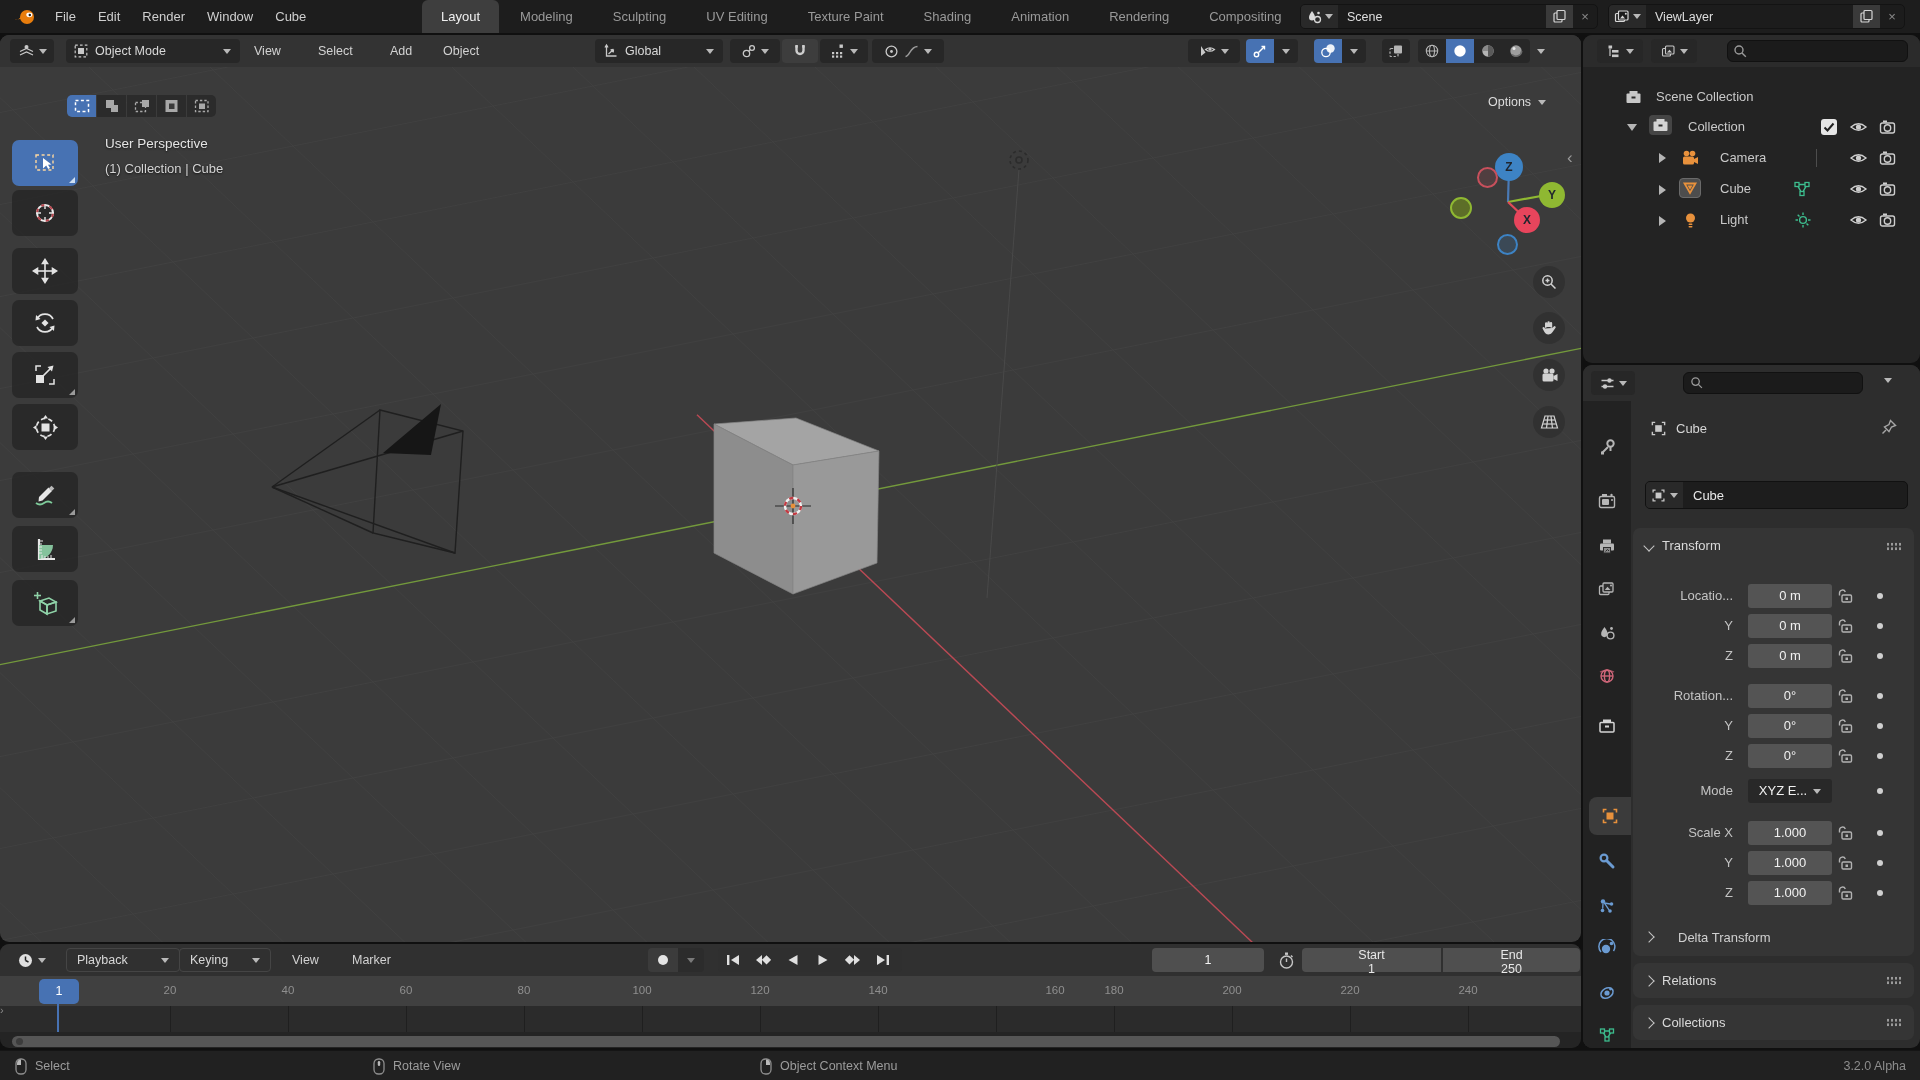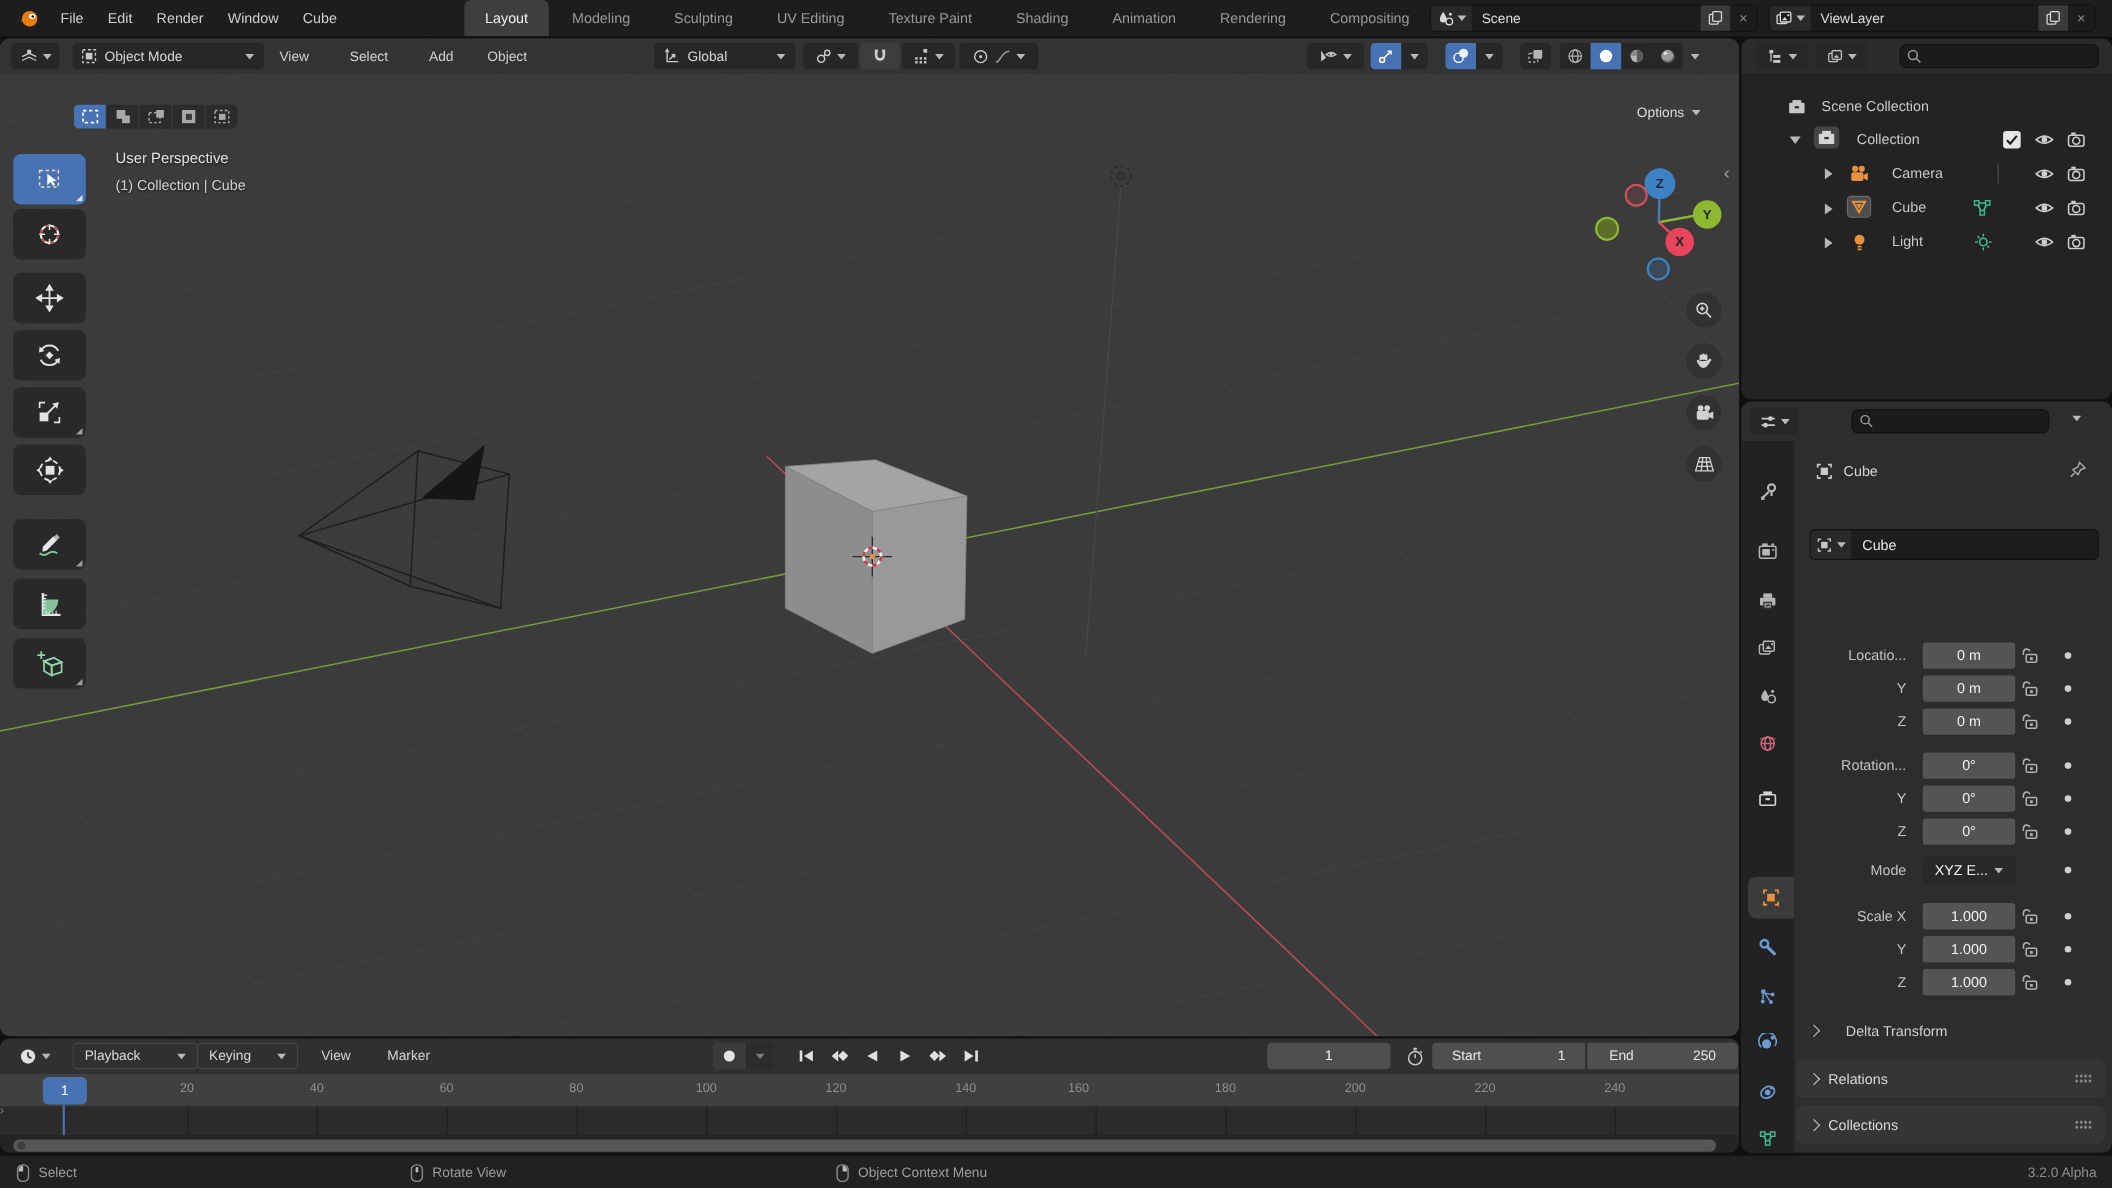--- a/index.html
+++ b/index.html
@@ -63,21 +63,21 @@
   .animdot { position:absolute; left:246px; top:10px; width:6px; height:6px; border-radius:50%; background:#cfcfcf; }
   .sechdr { display:flex; align-items:center; gap:9px; height:35px; padding-left:12px; font-size:13px; color:#dadada; }
   .dragdots { position:absolute; right:12px; width:16px; height:9px; background-image:radial-gradient(#9a9a9a 1px, transparent 1.2px); background-size:4px 4.5px; }
   
   #timeline { left:0; top:944px; width:1581px; height:104px; background:#242424; }
   #timeline .ehdr { background:#303030; }
   .tlblk { border:1px solid #454545; background:transparent; }
   .tick-label { position:absolute; top:8px; width:30px; text-align:center; font-size:11.5px; color:#8f8f8f; }
   .tick-line { position:absolute; top:0; width:1px; height:100%; background:#1f1f1f; }
   .transbtn { width:30px; height:24px; display:flex; align-items:center; justify-content:center; gap:1px; }
-  .tseg { height:24px; background:#4f4f4f; display:flex; align-items:center; font-size:12.5px; color:#e8e8e8; }
+  .tseg { height:24px; background:#4f4f4f; display:flex; align-items:center; font-size:12.5px; color:#e8e8e8;flex-direction:column; }
   
   #statusbar { left:0; top:1050px; width:1920px; height:30px; background:#212121; border-top:1px solid #151515; }
   .stitem { position:absolute; top:0; height:30px; display:flex; align-items:center; gap:8px; font-size:12.5px; color:#9c9c9c; }
   svg { display:block; }
 </style>
 </head>
 <body>
 
 <div id="topbar" class="abs">
   <div class="abs" style="left:12px;top:6px">
@@ -877,20 +877,27 @@
               <path d="M12.5 2.5 H15.5 V5.5"></path>
               <path d="M15.5 12.5 V15.5 H12.5"></path>
               <path d="M5.5 15.5 H2.5 V12.5"></path>
             </g>
           </svg>
         <span class="cr"></span>
       </span>
       <span style="padding-left:10px;font-size:13px;color:#e8e8e8">Cube</span>
     </div>
 
+    <div class="panel" style="top:163px;height:428px">
+      <div class="sechdr">
+        <div class="chev d"></div>
+        <span>Transform</span>
+        <div class="dragdots" style="top:14px"></div>
+      </div>
+    </div>
 
     <div class="prow" style="top:218px">
       <span class="plab">Locatio...</span>
       <span class="pfield">0 m</span>
       <svg class="locki" width="15" height="17" viewBox="0 0 15 17">
           <rect x="4" y="8" width="9.5" height="7" rx="1.2" fill="none" stroke="#b2b2b2" stroke-width="1.4"></rect>
           <path d="M1.5 8.5 V6 a3 3 0 0 1 5.8 -1" fill="none" stroke="#b2b2b2" stroke-width="1.4"></path>
           <rect x="7.5" y="10.5" width="2.5" height="2.5" fill="#b2b2b2"></rect>
         </svg>
       <span class="animdot"></span>
@@ -1094,21 +1101,21 @@
   </div>
 
   <div class="abs" style="left:0;top:32px;width:100%;height:30px;background:#404040" id="ruler">
       <span class="tick-label" style="left: 155px;">20</span>
       <span class="tick-label" style="left: 273px;">40</span>
       <span class="tick-label" style="left: 391px;">60</span>
       <span class="tick-label" style="left: 509px;">80</span>
       <span class="tick-label" style="left: 627px;">100</span>
       <span class="tick-label" style="left: 745px;">120</span>
       <span class="tick-label" style="left: 863px;">140</span>
-      <span class="tick-label" style="left: 960px; text-align: right;">160</span>
+      <span class="tick-label" style="left: 1040px;">160</span>
       <span class="tick-label" style="left: 1099px;">180</span>
       <span class="tick-label" style="left: 1217px;">200</span>
       <span class="tick-label" style="left: 1335px;">220</span>
       <span class="tick-label" style="left: 1453px;">240</span>
     </div>
   <div class="abs" style="left:0;top:62px;width:100%;height:26px;background:#2b2b2b" id="ttrack">
       <div class="tick-line" style="left: 170px;"></div>
       <div class="tick-line" style="left: 288px;"></div>
       <div class="tick-line" style="left: 406px;"></div>
       <div class="tick-line" style="left: 524px;"></div>

